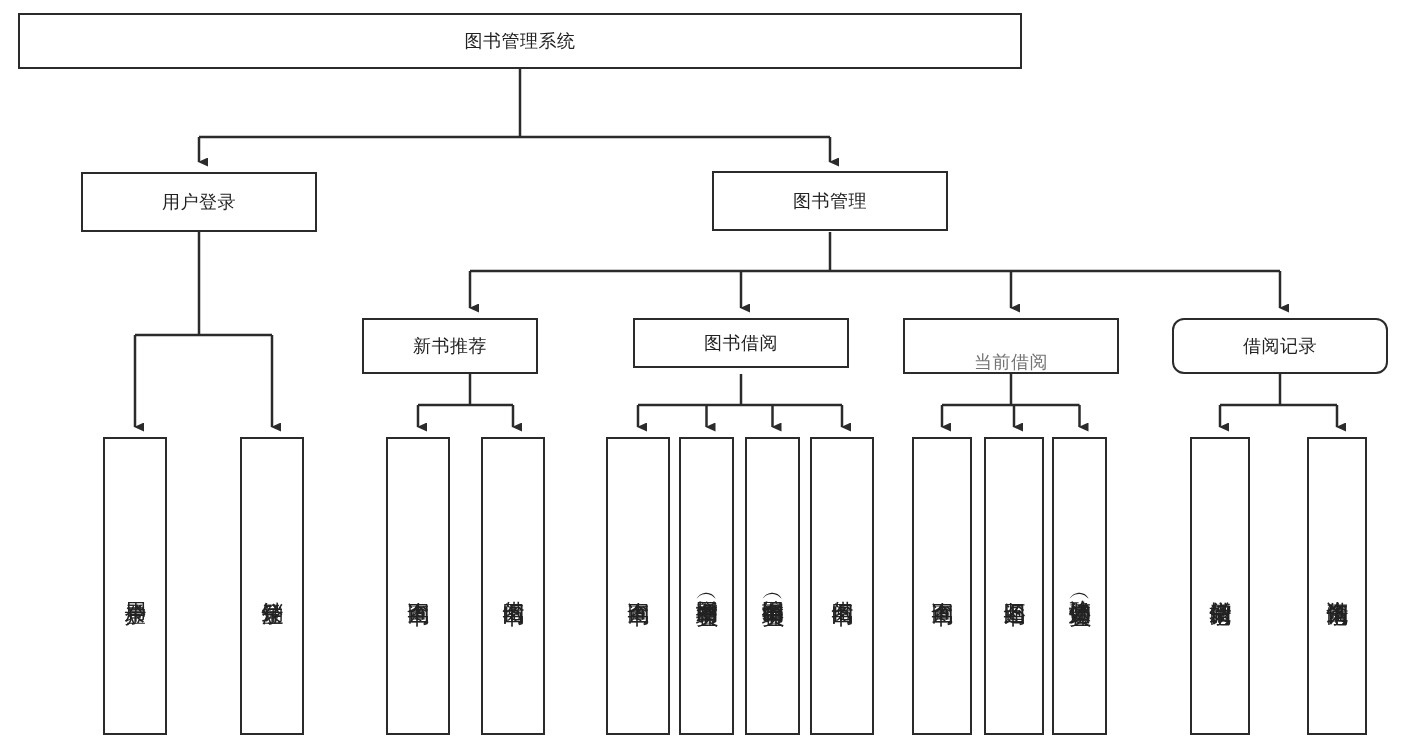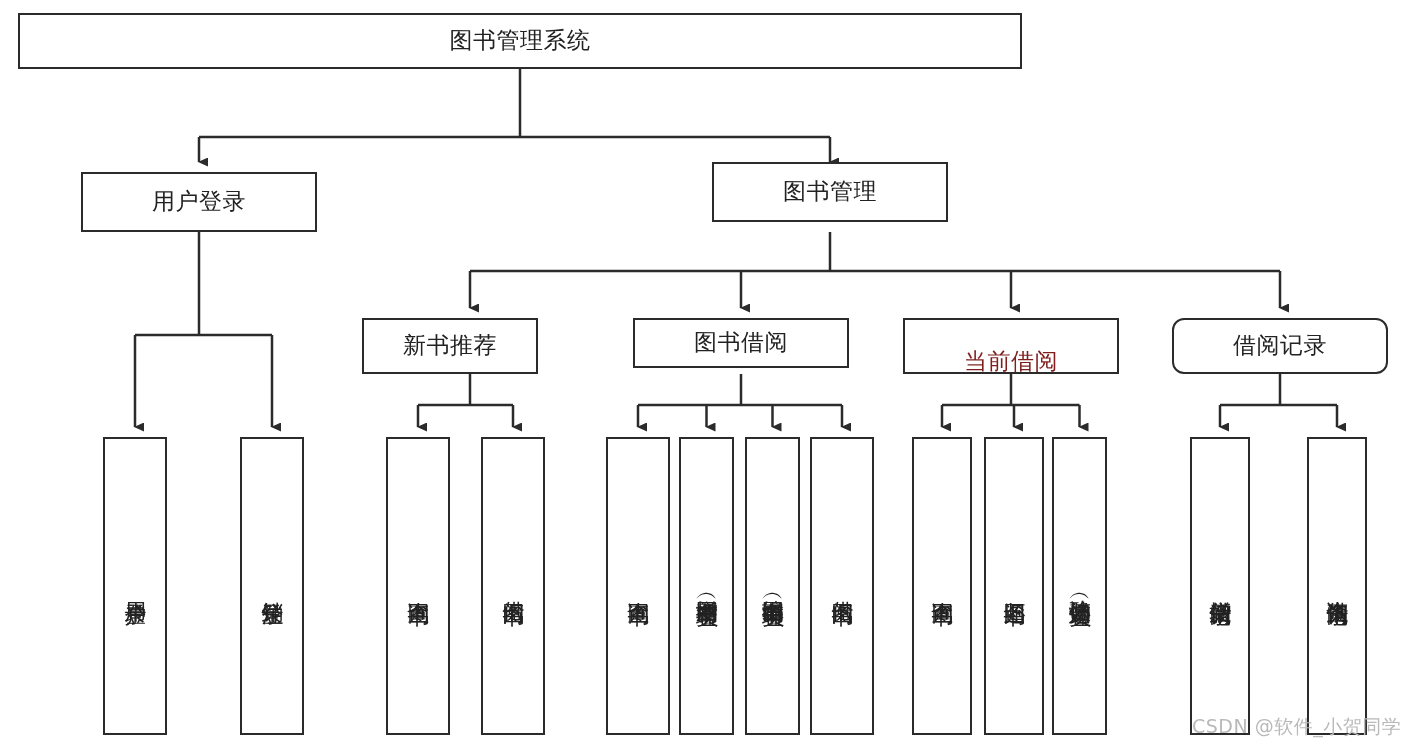--- a/index.html
+++ b/index.html
@@ -29,21 +29,21 @@
     position: absolute;
     box-sizing: border-box;
     border: 2.5px solid #2b2b2b;
     background: #ffffff;
     display: flex;
     align-items: center;
     justify-content: center;
     overflow: hidden;
   }
   .node-label-h {
-    font-size: 23px;
+    font-size: 18px;
     line-height: 1.1;
     color: #222222;
     letter-spacing: 0.5px;
     white-space: nowrap;
     text-align: center;
   }
   .node-label-v {
     font-size: 22px;
     line-height: 1.22;
     color: #222222;
@@ -111,31 +111,31 @@
       </g>
   </svg>
 
   <div id="node-layer">
       <div class="node-box" style="left: 18px; top: 13px; width: 1004px; height: 56px; border-color: rgb(43, 43, 43);">
         <span class="node-label-h" style="color: rgb(34, 34, 34);">图书管理系统</span>
       </div>
       <div class="node-box" style="left: 81px; top: 172px; width: 236px; height: 60px; border-color: rgb(43, 43, 43);">
         <span class="node-label-h" style="color: rgb(34, 34, 34);">用户登录</span>
       </div>
-      <div class="node-box" style="left: 712px; top: 162px; width: 236px; height: 60px; border-color: rgb(43, 43, 43);">
+      <div class="node-box" style="left: 712px; top: 171px; width: 236px; height: 60px; border-color: rgb(43, 43, 43);">
         <span class="node-label-h" style="color: rgb(34, 34, 34);">图书管理</span>
       </div>
       <div class="node-box" style="left: 362px; top: 318px; width: 176px; height: 56px; border-color: rgb(43, 43, 43);">
         <span class="node-label-h" style="color: rgb(34, 34, 34);">新书推荐</span>
       </div>
       <div class="node-box" style="left: 633px; top: 318px; width: 216px; height: 50px; border-color: rgb(43, 43, 43);">
         <span class="node-label-h" style="color: rgb(34, 34, 34);">图书借阅</span>
       </div>
       <div class="node-box" style="left: 903px; top: 318px; width: 216px; height: 56px; border-color: rgb(43, 43, 43);">
-        <span class="node-label-h" style="color: #7f1d1d; margin-top: 32px;">当前借阅</span>
+        <span class="node-label-h" style="color: #737373; margin-top: 32px;">当前借阅</span>
       </div>
       <div class="node-box" style="left: 1172px; top: 318px; width: 216px; height: 56px; border-color: rgb(43, 43, 43); border-radius: 12px;">
         <span class="node-label-h" style="color: rgb(34, 34, 34);">借阅记录</span>
       </div>
       <div class="node-box" style="left: 103px; top: 437px; width: 64px; height: 298px; border-color: rgb(43, 43, 43);">
         <span class="node-label-v" style="color: rgb(34, 34, 34);">用户登录</span>
       </div>
       <div class="node-box" style="left: 240px; top: 437px; width: 64px; height: 298px; border-color: rgb(43, 43, 43);">
         <span class="node-label-v" style="color: rgb(34, 34, 34);">注销登录</span>
       </div>
@@ -167,14 +167,13 @@
         <span class="node-label-v" style="color: rgb(34, 34, 34);">确认归还（管理员）</span>
       </div>
       <div class="node-box" style="left: 1190px; top: 437px; width: 60px; height: 298px; border-color: rgb(43, 43, 43);">
         <span class="node-label-v" style="color: rgb(34, 34, 34);">新增借阅记录</span>
       </div>
       <div class="node-box" style="left: 1307px; top: 437px; width: 60px; height: 298px; border-color: rgb(43, 43, 43);">
         <span class="node-label-v" style="color: rgb(34, 34, 34);">查询借阅记录</span>
       </div>
     </div>
 
-  <div class="watermark" style="left: 1192px; top: 714px; color: rgb(185, 185, 185);">CSDN @软件_小贺同学</div>
 </div>
 
 </body></html>

